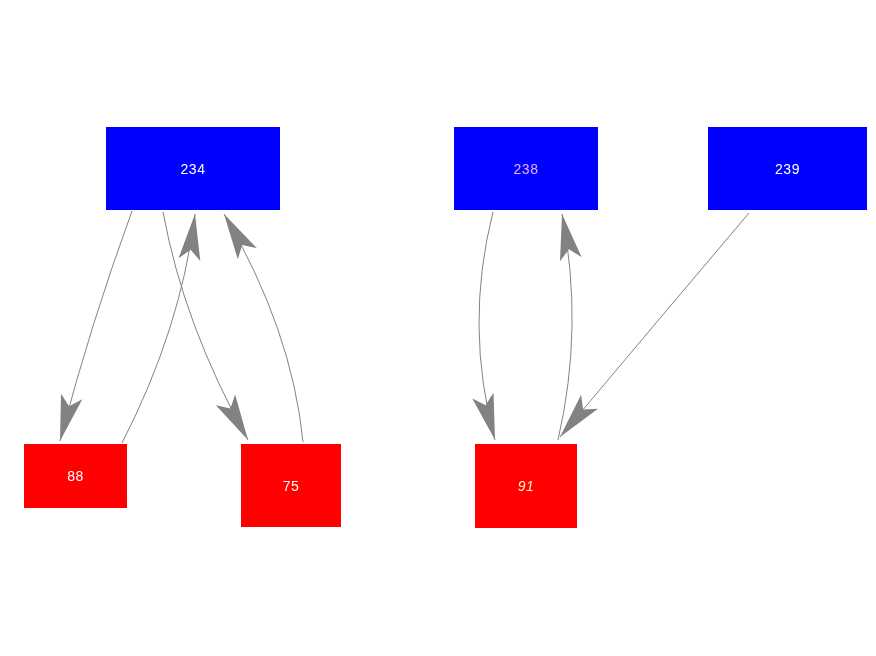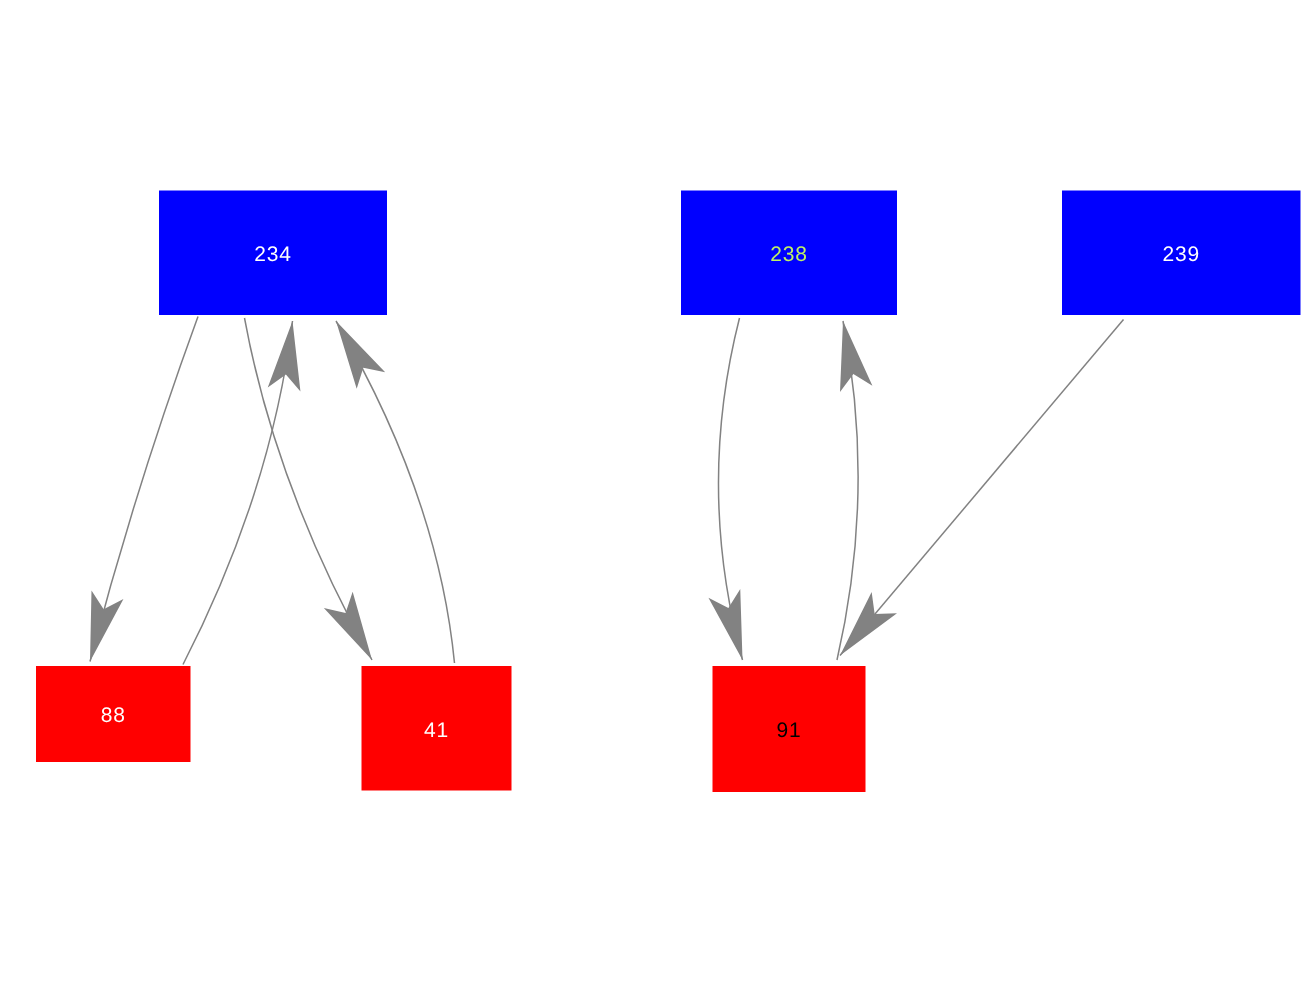--- a/index.html
+++ b/index.html
@@ -51,31 +51,31 @@
       <path d="M 303 442 Q 292 330 224 214" fill="none" stroke="#828282" stroke-width="1"></path>
       <polygon points="224,214 256.8,248.1 242.2,245.1 237.8,259.2" fill="#828282"></polygon>
       <path d="M 493 212 Q 464 326 495 440" fill="none" stroke="#828282" stroke-width="1"></path>
       <polygon points="495,440 472.3,398.5 485.6,405.3 493.5,392.7" fill="#828282"></polygon>
       <path d="M 558 440 Q 584 327 562 214" fill="none" stroke="#828282" stroke-width="1"></path>
       <polygon points="562,214 581.6,257.1 568.9,249.3 560,261.3" fill="#828282"></polygon>
       <path d="M 749 213 Q 654 325 560 437" fill="none" stroke="#828282" stroke-width="1"></path>
       <polygon points="560,437 581.1,394.7 583.1,409.4 598,408.8" fill="#828282"></polygon>
     </svg>
 
-<div class="graph-node" style="left: 106px; top: 127px; width: 152px; height: 83px; background: rgb(0, 0, 255);">
+<div class="graph-node" style="left: 106px; top: 127px; width: 174px; height: 83px; background: rgb(0, 0, 255);">
       <span class="node-label" style="color: rgb(255, 255, 255);">234</span>
     </div>
     <div class="graph-node" style="left: 454px; top: 127px; width: 144px; height: 83px; background: rgb(0, 0, 255);">
-      <span class="node-label" style="color: #bef264;">238</span>
+      <span class="node-label" style="color: #f0abfc;">238</span>
     </div>
     <div class="graph-node" style="left: 708px; top: 127px; width: 159px; height: 83px; background: rgb(0, 0, 255);">
       <span class="node-label" style="color: rgb(255, 255, 255);">239</span>
     </div>
     <div class="graph-node" style="left: 24px; top: 444px; width: 103px; height: 64px; background: rgb(255, 0, 0);">
       <span class="node-label" style="color: rgb(255, 255, 255);">88</span>
     </div>
     <div class="graph-node" style="left: 241px; top: 444px; width: 100px; height: 83px; background: rgb(255, 0, 0);">
-      <span class="node-label" style="color: rgb(255, 255, 255);">41</span>
+      <span class="node-label" style="color: rgb(255, 255, 255);">75</span>
     </div>
     <div class="graph-node" style="left: 475px; top: 444px; width: 102px; height: 84px; background: rgb(255, 0, 0);">
-      <span class="node-label" style="color: #000000;">91</span>
+      <span class="node-label" style="color: #fef9c3; font-style: italic;">91</span>
     </div>
   </div>
 
 </body></html>

